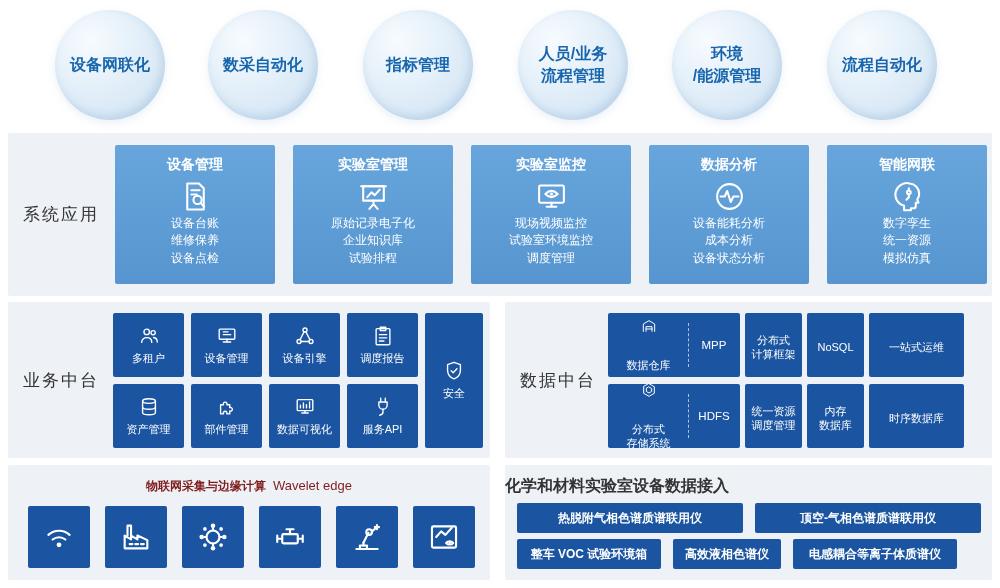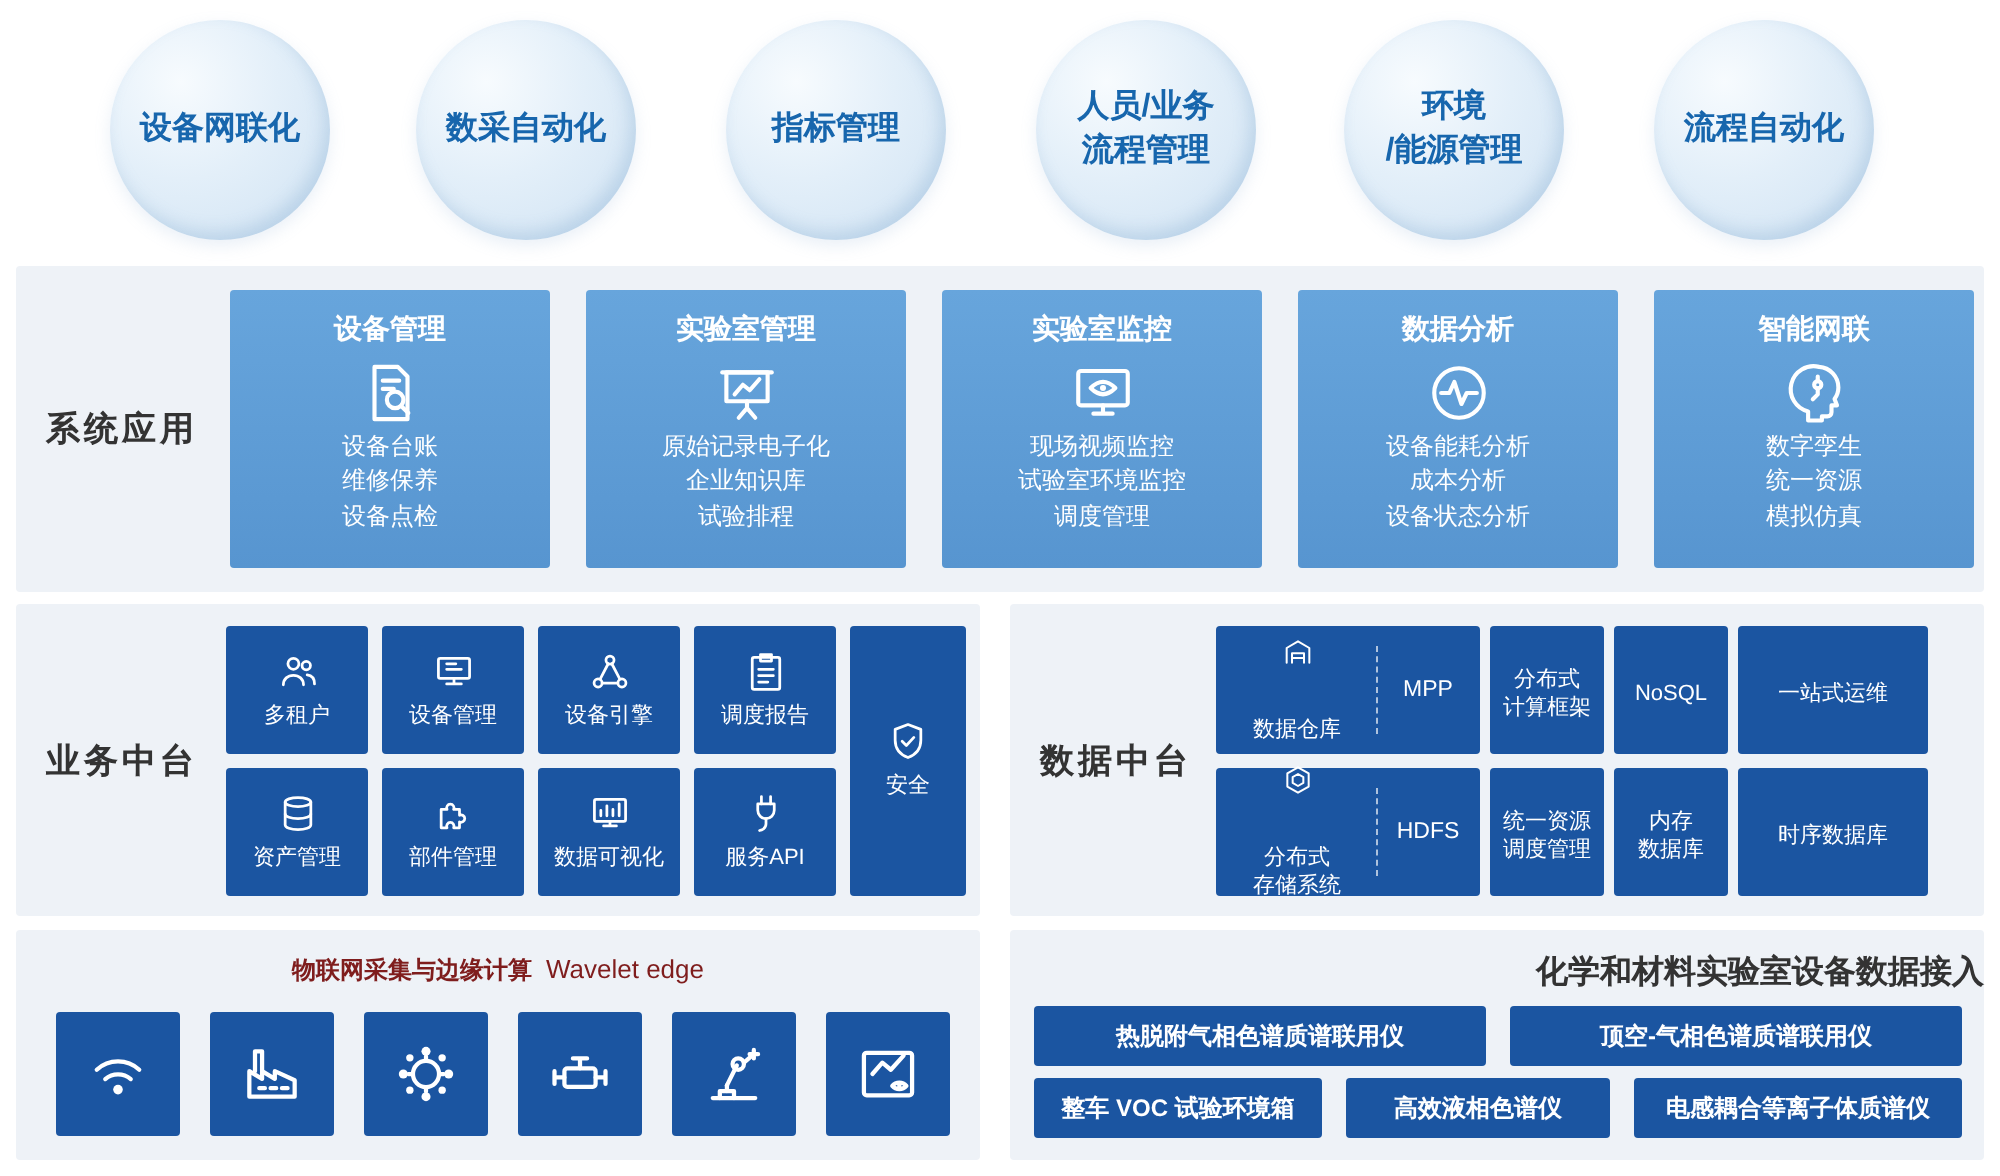--- a/index.html
+++ b/index.html
@@ -17,21 +17,21 @@
     display:flex; align-items:center; justify-content:center; text-align:center;
     color:#1766ad; font-weight:bold; font-size:16px; line-height:1.35;
   }
   .b0{left:55px}.b1{left:208px}.b2{left:363px}.b3{left:518px}.b4{left:672px}.b5{left:827px}
 
   
   .panel { position:absolute; background:#eef2f7; border-radius:2px; }
   .section-label {
     position:absolute; left:0; top:0; bottom:0; width:106px;
     display:flex; align-items:center; justify-content:center;
-    font-size:17px; font-weight:bold; color:#333; letter-spacing:2px;
+    font-size:17px; font-weight:normal; color:#333; letter-spacing:2px;
   }
   .tile {
     background:#1b55a1; color:#fff; border-radius:2px;
     display:flex; flex-direction:column; align-items:center; justify-content:center;
     text-align:center;
   }
   .tile-label { font-size:11px; line-height:1.25; margin-top:5px; }
   .tile-icon svg { display:block; width:22px; height:22px; }
   .tile-icon.sm svg { width:16px; height:16px; }
   .tile-icon.lg svg { width:34px; height:34px; }
@@ -72,25 +72,25 @@
   
   .p-iot { left:8px; top:465px; width:482px; height:115px; }
   .iot-title { position:absolute; top:11px; left:0; width:100%; text-align:center; }
   .t-main { font-size:12px; font-weight:bold; color:#7f1d1d;margin-top:36px; }
   .t-sub { font-size:13px; color:#7f1d1d; margin-left:7px; }
   .iot-tiles { position:absolute; left:20px; top:41px; display:flex; gap:15px; }
   .iot-tile { width:62px; height:62px; }
 
   
   .p-lab { left:505px; top:465px; width:487px; height:115px; }
-  .lab-title { position:absolute; top:11px; left:0; width:100%; text-align:right; font-size:16px; font-weight:bold; color:#333; }
+  .lab-title { position:absolute; top:11px; left:0; width:100%; text-align:left; font-size:16px; font-weight:bold; color:#333; }
   .lab-row { position:absolute; left:12px; display:flex; gap:12px; }
   .r1 { top:38px; } .r2 { top:74px; }
   .lab-tile { height:30px; font-size:12px; font-weight:bold; flex-direction:row; padding:0 4px; }
-  .w226 { width:226px; } .w144 { width:144px; } .w132 { width:132px; } .w164 { width:164px; }
+  .w226 { width:226px; } .w144 { width:144px; } .w132 { width:108px; } .w164 { width:164px; }
 </style>
 </head>
 <body>
 
 <div class="canvas">
 
   <div class="bubble b0">
       <span class="preline">设备网联化</span>
     </div>
   <div class="bubble b1">

